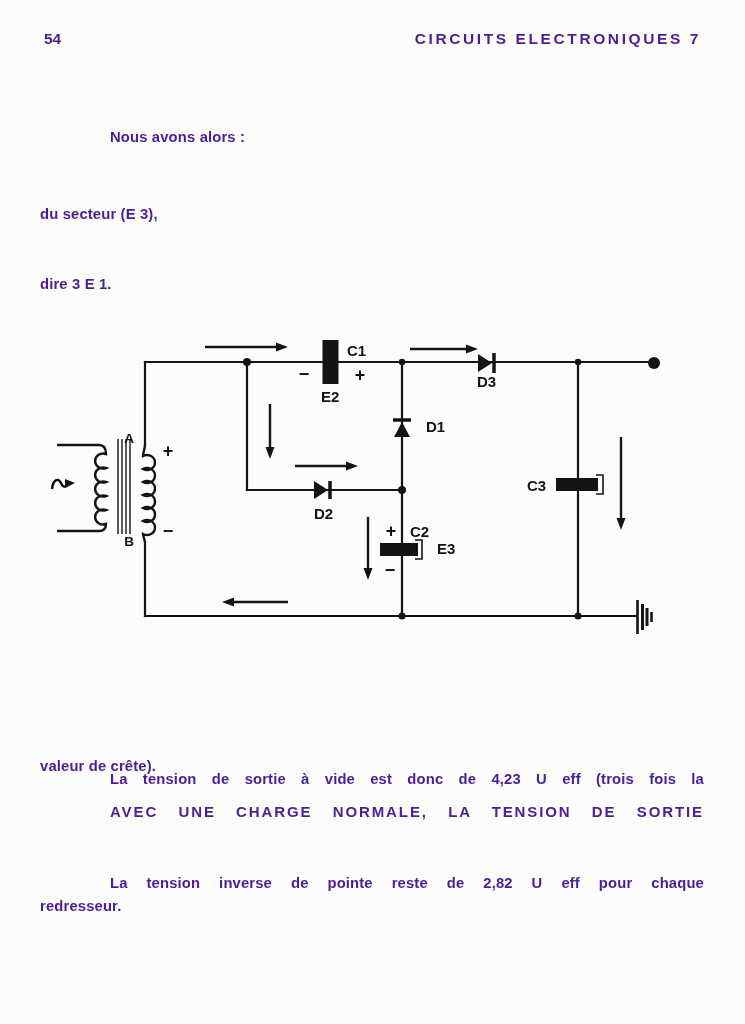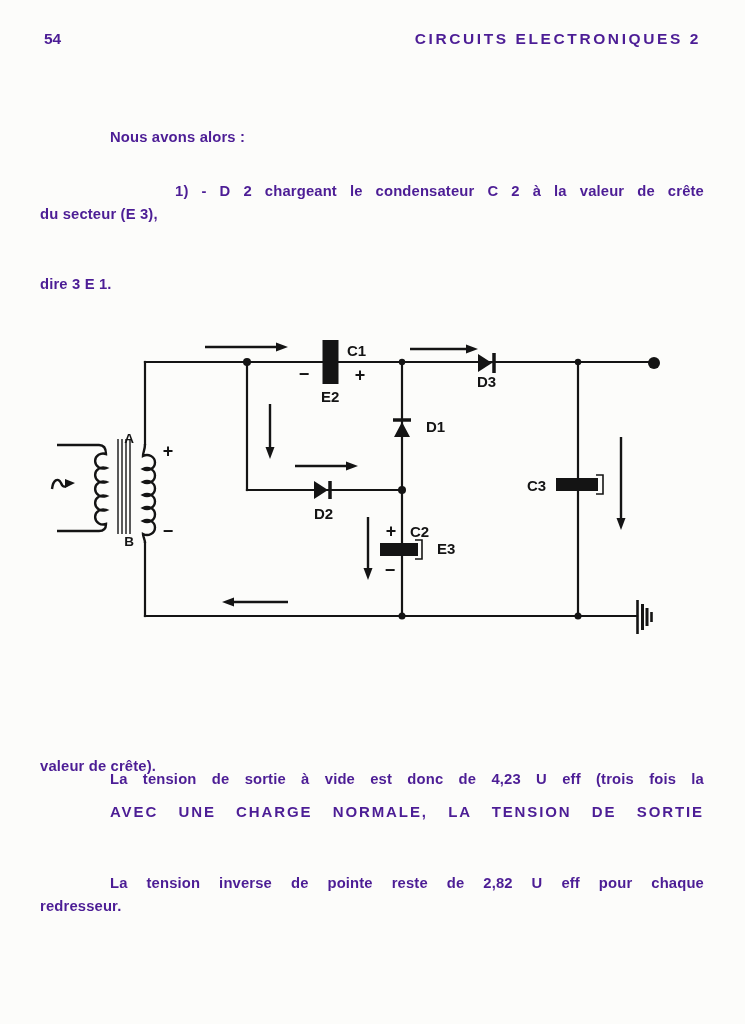--- a/index.html
+++ b/index.html
@@ -41,25 +41,24 @@
     font-family:"Liberation Sans",sans-serif;
     font-weight:700;fill:#141414;
   }
 </style>
 </head>
 <body>
 
 <div class="page">
 
   <div class="hdr-num">54</div>
-  <div class="hdr-title">CIRCUITS ELECTRONIQUES 2</div>
+  <div class="hdr-title">CIRCUITS ELECTRONIQUES 7</div>
 
   <div class="txt ind70" style="top:126px;">Nous avons alors :</div>
 
-  <div class="txt just ind135" style="top:180px;">1) - D 2 chargeant le condensateur C 2 à la valeur de crête</div>
   <div class="txt" style="top:203px;">du secteur (E 3),</div>
 
   <div class="txt" style="top:273px;">dire 3 E 1.</div>
 
   <svg class="fig-svg" width="745" height="1024" viewBox="0 0 745 1024">
 
     <g stroke="#141414" stroke-width="2.2" fill="none" stroke-linecap="square">
       <path d="M145 362 H649"></path>
       <path d="M145 362 V444"></path>
       <path d="M145 543 V616"></path>

